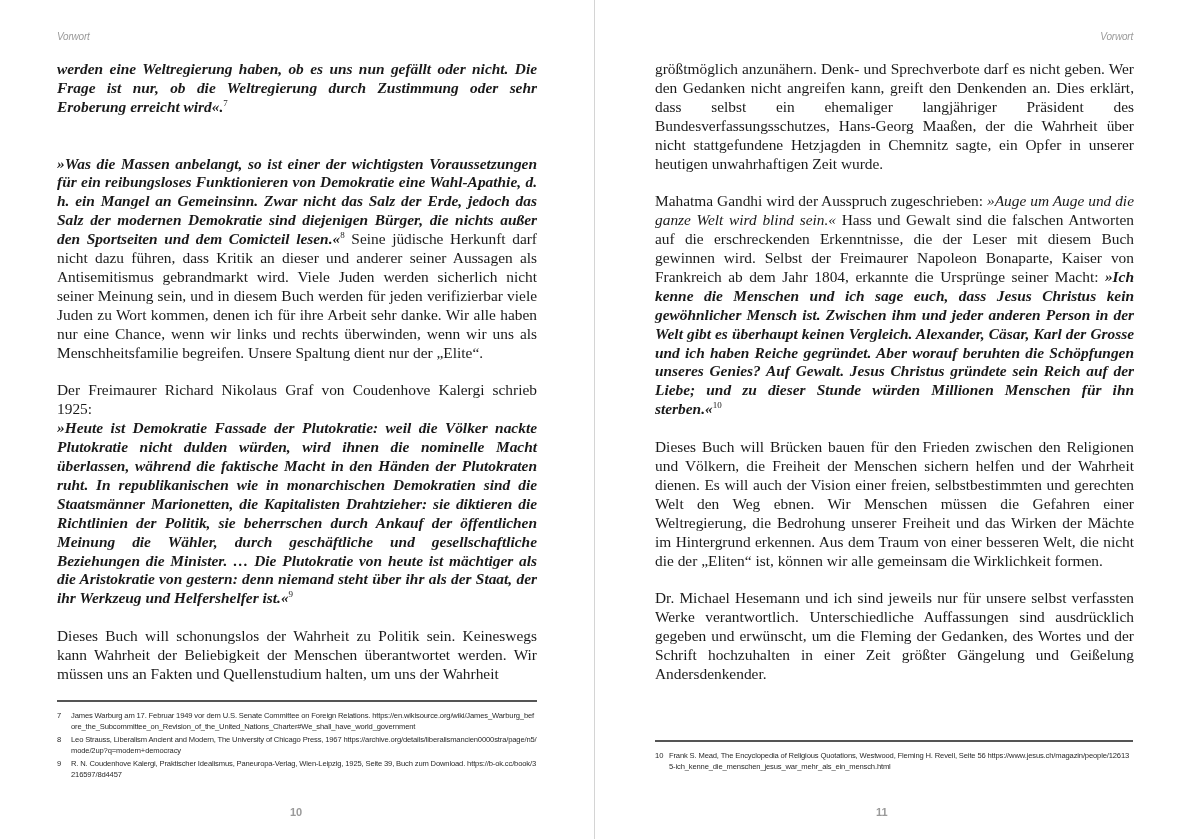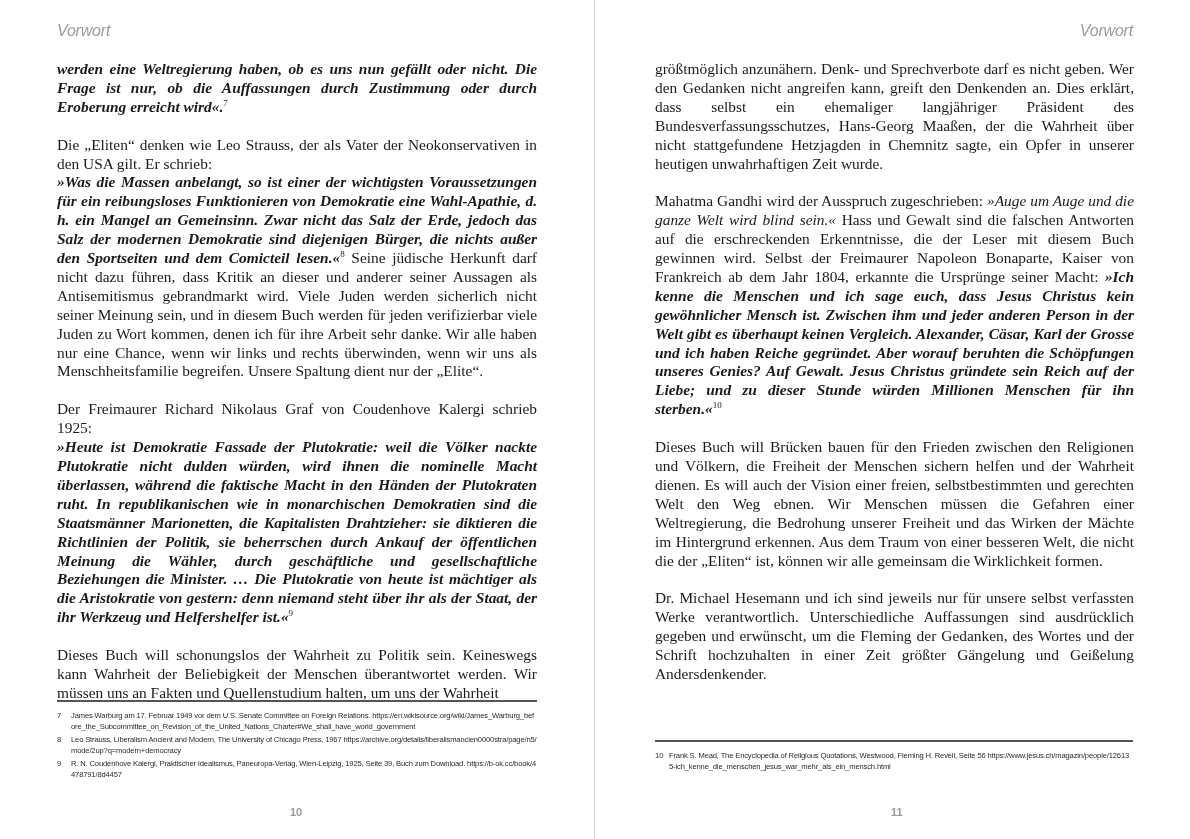--- a/index.html
+++ b/index.html
@@ -4,23 +4,23 @@
 <style>
   html, body { margin: 0; padding: 0; background: #ffffff; }
   body { width: 1190px; height: 839px; position: relative; overflow: hidden; }
   .spread { position: absolute; inset: 0; }
   .page { position: absolute; top: 0; height: 839px; }
   .page-left { left: 0; width: 594px; }
   .page-right { left: 595px; width: 595px; }
   .gutter { position: absolute; left: 594px; top: 0; width: 1px; height: 839px; background: #d4d4d4; }
 
   .running-head {
-    position: absolute; top: 22px;
+    position: absolute; top: 31px;
     font-family: "Liberation Sans", sans-serif; font-style: italic;
-    font-size: 16px; color: #9a9a9a; letter-spacing: -0.2px;
+    font-size: 10px; color: #9a9a9a; letter-spacing: -0.2px;
   }
   .page-left .running-head { left: 57px; }
   .page-right .running-head { right: 57px; }
 
   .body-text {
     position: absolute;
     font-family: "Liberation Serif", serif;
     font-size: 15.4px; line-height: 18.9px; color: #1a1a1a;
     text-align: justify; hyphens: manual;
   }
@@ -48,36 +48,36 @@
   .fn { display: flex; margin-bottom: 3px; }
   .fn-num { width: 14px; flex: none; }
   .fn-text { flex: 1; word-break: break-all; letter-spacing: -0.15px; }
 
   .folio {
     position: absolute; top: 806px;
     font-family: "Liberation Sans", sans-serif; font-size: 11px;
     color: #9a9a9a; font-weight: bold;
   }
   .page-left .folio { left: 290px; }
-  .page-right .folio { left: 296px; }
+  .page-right .folio { left: 281px; }
 </style>
 </head>
 <body>
 
 <div class="spread">
 
   <div class="page page-left">
     <div class="running-head">Vorwort</div>
 
     <div class="body-text">
       <p>
-        <span class="bi">werden eine Weltregierung haben, ob es uns nun gefällt oder nicht. Die Frage ist nur, ob die Auffassungen durch Zustimmung oder durch Eroberung erreicht wird«.</span><sup>7</sup>
+        <span class="bi">werden eine Weltregierung haben, ob es uns nun gefällt oder nicht. Die Frage ist nur, ob die Weltregierung durch Zustimmung oder sehr Eroberung erreicht wird«.</span><sup>7</sup>
       </p>
       <p>
-        <span>Die „Eliten“ denken wie Leo Strauss, der als Vater der Neokonservativen in den USA gilt. Er schrieb:</span><br>
+        <br>
         <span class="bi">»Was die Massen anbelangt, so ist einer der wichtigsten Voraussetzungen für ein reibungsloses Funktionieren von Demokratie eine Wahl-Apathie, d. h. ein Mangel an Gemeinsinn. Zwar nicht das Salz der Erde, jedoch das Salz der modernen Demokratie sind diejenigen Bürger, die nichts außer den Sportseiten und dem Comicteil lesen.«</span><sup>8</sup><span> Seine jüdische Herkunft darf nicht dazu führen, dass Kritik an dieser und anderer seiner Aussagen als Antisemitismus gebrandmarkt wird. Viele Juden werden sicherlich nicht seiner Meinung sein, und in diesem Buch werden für jeden verifizierbar viele Juden zu Wort kommen, denen ich für ihre Arbeit sehr danke. Wir alle haben nur eine Chance, wenn wir links und rechts überwinden, wenn wir uns als Menschheitsfamilie begreifen. Unsere Spaltung dient nur der „Elite“.</span>
       </p>
       <p>
         <span>Der Freimaurer Richard Nikolaus Graf von Coudenhove Kalergi schrieb 1925:</span><br>
         <span class="bi">»Heute ist Demokratie Fassade der Plutokratie: weil die Völker nackte Plutokratie nicht dulden würden, wird ihnen die nominelle Macht überlassen, während die faktische Macht in den Händen der Plutokraten ruht. In republikanischen wie in monarchischen Demokratien sind die Staatsmänner Marionetten, die Kapitalisten Drahtzieher: sie diktieren die Richtlinien der Politik, sie beherrschen durch Ankauf der öffentlichen Meinung die Wähler, durch geschäftliche und gesellschaftliche Beziehungen die Minister. … Die Plutokratie von heute ist mächtiger als die Aristokratie von gestern: denn niemand steht über ihr als der Staat, der ihr Werkzeug und Helfershelfer ist.«</span><sup>9</sup>
       </p>
       <p class="tight">Dieses Buch will schonungslos der Wahrheit zu Politik sein. Keineswegs kann Wahrheit der Beliebigkeit der Menschen überantwortet werden. Wir müssen uns an Fakten und Quellenstudium halten, um uns der Wahrheit</p>
     </div>
 
     <div class="fn-rule"></div>
@@ -85,21 +85,21 @@
       <div class="fn">
         <span class="fn-num">7</span>
         <span class="fn-text">James Warburg am 17. Februar 1949 vor dem U.S. Senate Committee on Foreign Relations. https://en.wikisource.org/wiki/James_Warburg_before_the_Subcommittee_on_Revision_of_the_United_Nations_Charter#We_shall_have_world_government</span>
       </div>
       <div class="fn">
         <span class="fn-num">8</span>
         <span class="fn-text">Leo Strauss, Liberalism Ancient and Modern, The University of Chicago Press, 1967 https://archive.org/details/liberalismancien0000stra/page/n5/mode/2up?q=modern+democracy</span>
       </div>
       <div class="fn">
         <span class="fn-num">9</span>
-        <span class="fn-text">R. N. Coudenhove Kalergi, Praktischer Idealismus, Paneuropa-Verlag, Wien-Leipzig, 1925, Seite 39, Buch zum Download. https://b-ok.cc/book/4478791/8d4457</span>
+        <span class="fn-text">R. N. Coudenhove Kalergi, Praktischer Idealismus, Paneuropa-Verlag, Wien-Leipzig, 1925, Seite 39, Buch zum Download. https://b-ok.cc/book/3216597/8d4457</span>
       </div>
     </div>
 
     <div class="folio">10</div>
   </div>
 
   <div class="gutter"></div>
 
   <div class="page page-right">
     <div class="running-head">Vorwort</div>

